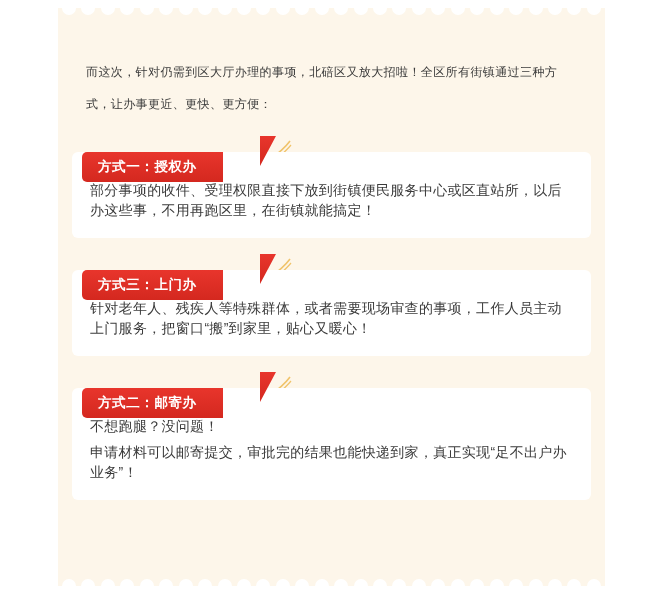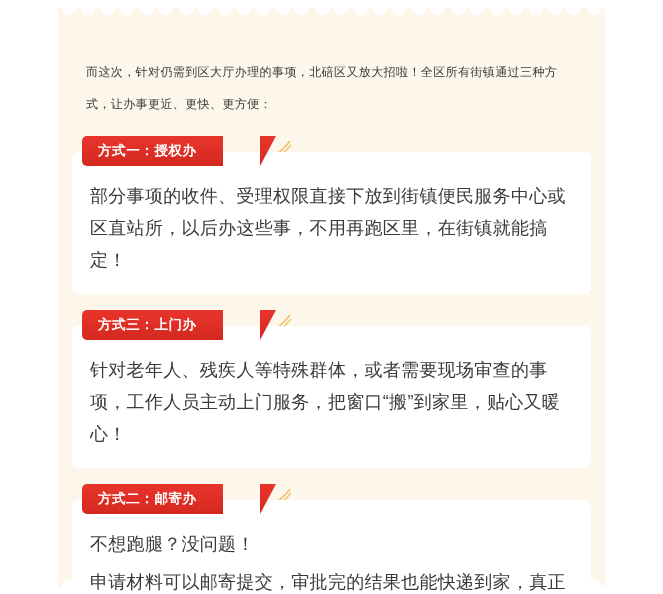--- a/index.html
+++ b/index.html
@@ -70,21 +70,21 @@
 
   
   .ribbon-wrap {
     position: relative;
     height: 30px;
     margin-left: 10px;
   }
   .ribbon {
     position: absolute;
     left: 0;
-    top: 0;
+    top: 16px;
     height: 30px;
     background: linear-gradient(180deg, #e8352c 0%, #d4281f 100%);
     border-radius: 5px 0 0 5px;
     display: flex;
     align-items: center;
     padding: 0 26px 0 16px;
     box-sizing: border-box;
     z-index: 2;
   }
   .ribbon-text {
@@ -109,22 +109,22 @@
     width: 26px;
     height: 24px;
     z-index: 0;
   }
 
   .body-box {
     background: #ffffff;
     border-radius: 6px;
     margin-top: -14px;
     padding: 28px 18px 18px 18px;
-    font-size: 18px;
-    line-height: 32px;
+    font-size: 14px;
+    line-height: 20px;
     color: #3a3a3a;
     letter-spacing: 0.3px;
     position: relative;
     z-index: 0;
   }
   .body-box p {
     margin: 0;
   }
   .body-box p + p {
     margin-top: 6px;

